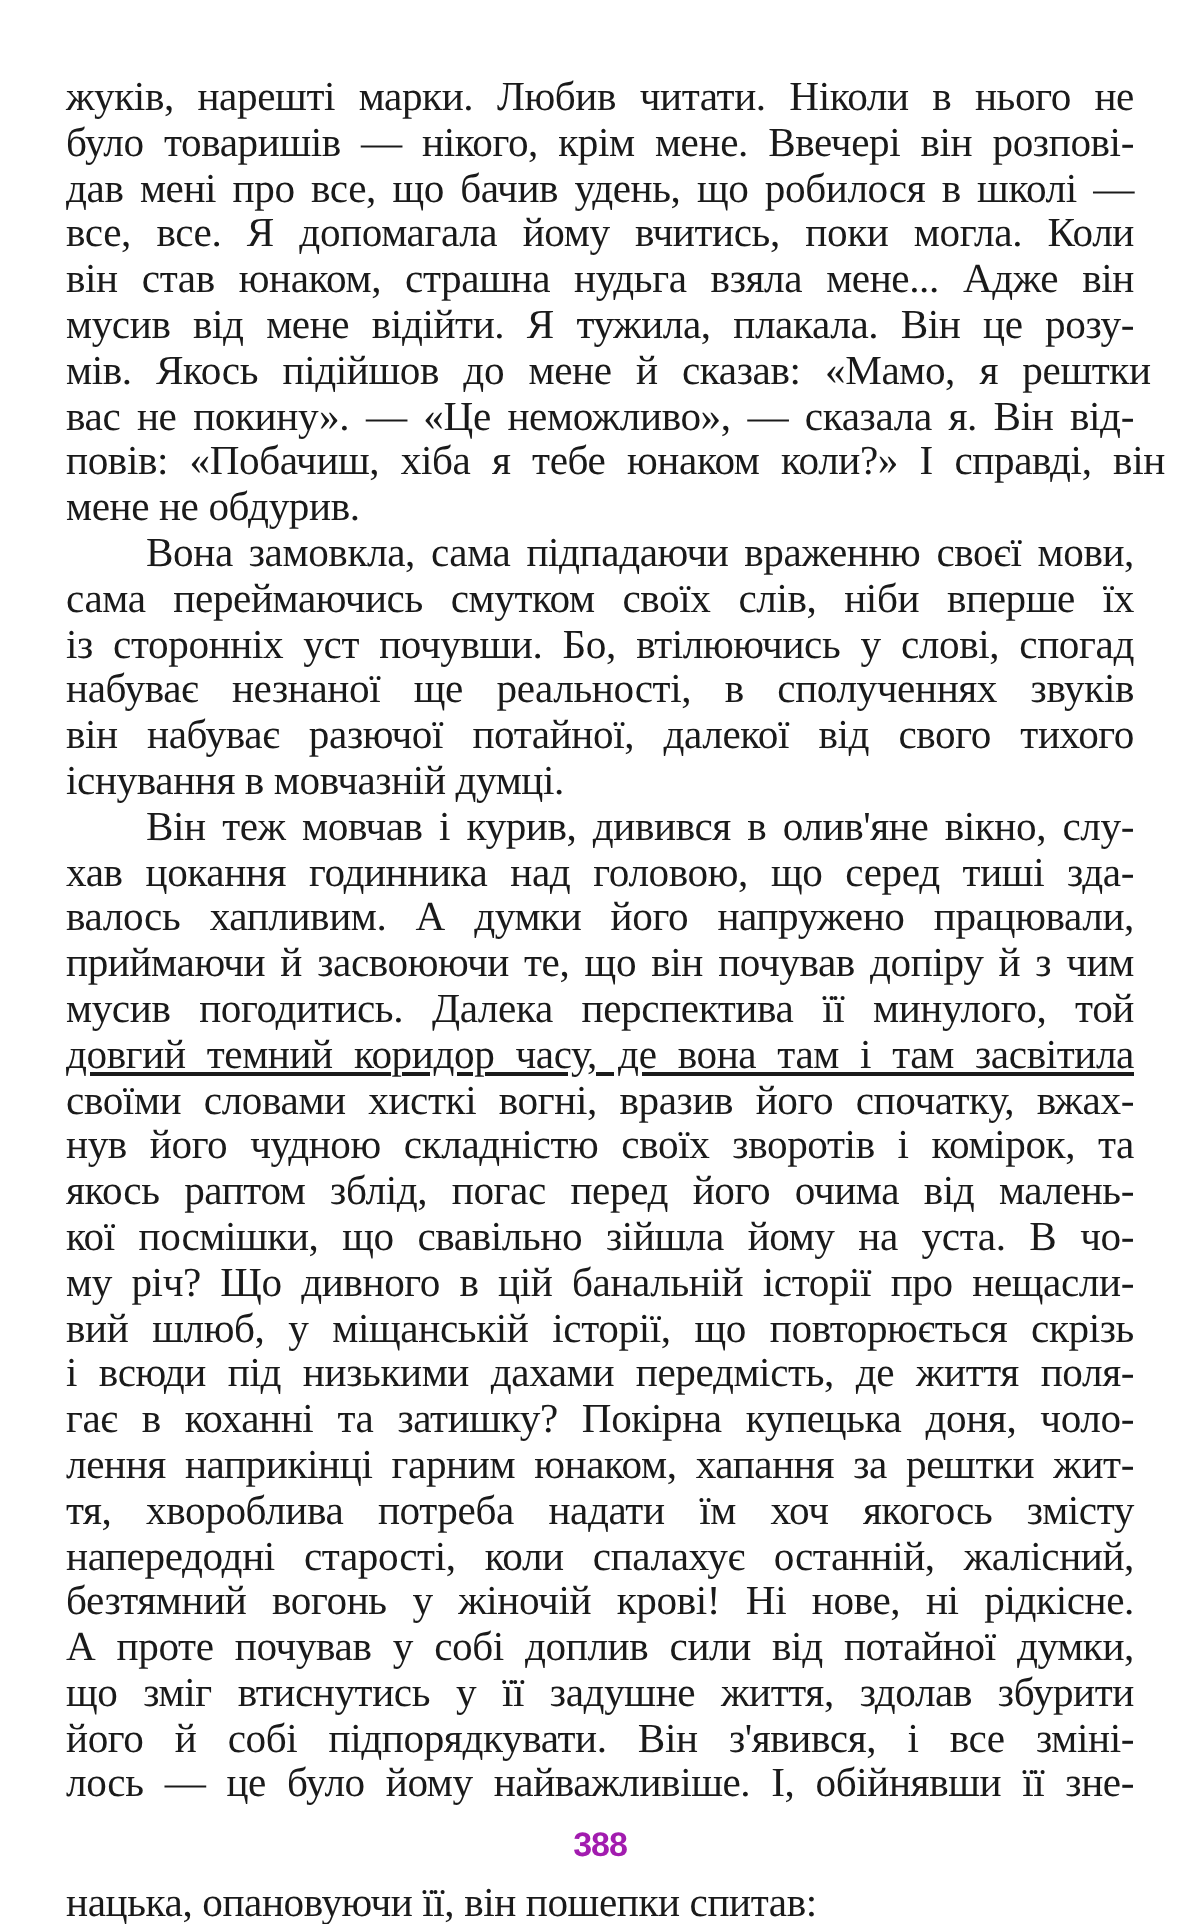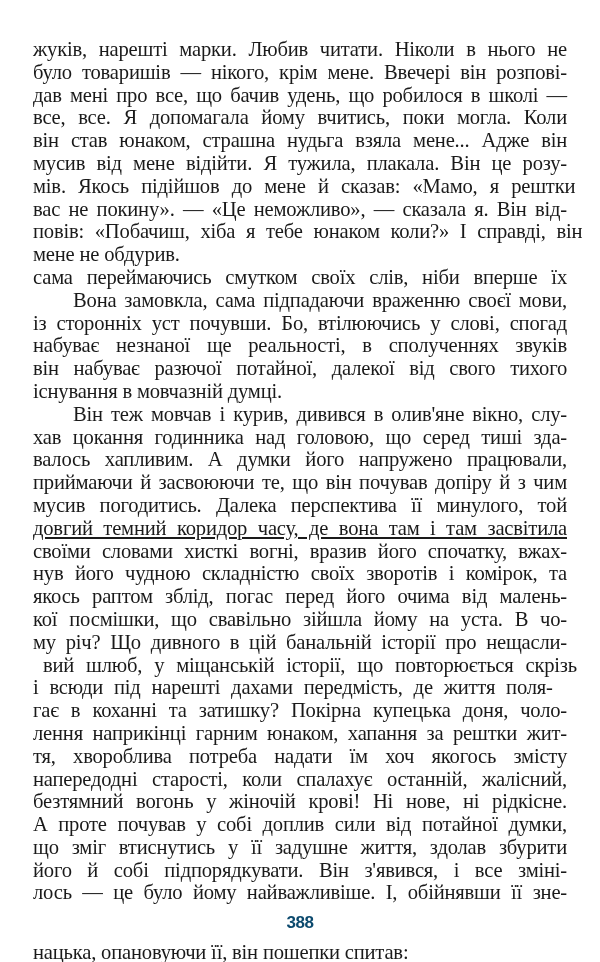--- a/index.html
+++ b/index.html
@@ -51,58 +51,58 @@
     }
     .page-number {
       position: absolute;
       left: 0;
       width: 600px;
       top: 913px;
       text-align: center;
       font-family: "Liberation Sans", "DejaVu Sans", sans-serif;
       font-weight: bold;
       font-size: 17px;
-      color: #0c4a6e;
+      color: #a21caf;
       letter-spacing: -0.5px;
     }
   </style>
 </head>
 <body>
 
 <div class="page">
   <div class="text-block" id="text-block">
       <span class="line" style="white-space: nowrap;"><span style="display: inline-block; white-space: nowrap; word-spacing: 6.86523px;">жуків, нарешті марки. Любив читати. Ніколи в нього не</span></span>
       <span class="line" style="white-space: nowrap;"><span style="display: inline-block; white-space: nowrap; word-spacing: 5.16211px;">було товаришів — нікого, крім мене. Ввечері він розпові-</span></span>
       <span class="line" style="white-space: nowrap;"><span style="display: inline-block; white-space: nowrap; word-spacing: 3.26136px;">дав мені про все, що бачив удень, що робилося в школі —</span></span>
       <span class="line" style="white-space: nowrap;"><span style="display: inline-block; white-space: nowrap; word-spacing: 7.7793px;">все, все. Я допомагала йому вчитись, поки могла. Коли</span></span>
       <span class="line" style="white-space: nowrap;"><span style="display: inline-block; white-space: nowrap; word-spacing: 7.06641px;">він став юнаком, страшна нудьга взяла мене... Адже він</span></span>
       <span class="line" style="white-space: nowrap;"><span style="display: inline-block; white-space: nowrap; word-spacing: 6.32639px;">мусив від мене відійти. Я тужила, плакала. Він це розу-</span></span>
       <span class="line" style="white-space: nowrap;"><span style="display: inline-block; white-space: nowrap; word-spacing: 7.24479px;">мів. Якось підійшов до мене й сказав: «Мамо, я рештки</span></span>
       <span class="line" style="white-space: nowrap;"><span style="display: inline-block; white-space: nowrap; word-spacing: 3.39375px;">вас не покину». — «Це неможливо», — сказала я. Він від-</span></span>
       <span class="line" style="white-space: nowrap;"><span style="display: inline-block; white-space: nowrap; word-spacing: 5.82118px;">повів: «Побачиш, хіба я тебе юнаком коли?» І справді, він</span></span>
       <span class="line last" style="white-space: nowrap;"><span style="display: inline-block; white-space: nowrap;">мене не обдурив.</span></span>
+      <span class="line indent" style="white-space: nowrap;"><span style="display: inline-block; white-space: nowrap; word-spacing: 3.02865px;">Вона замовкла, сама підпадаючи враженню своєї мови,</span></span>
       <span class="line" style="white-space: nowrap;"><span style="display: inline-block; white-space: nowrap; word-spacing: 8.96652px;">сама переймаючись смутком своїх слів, ніби вперше їх</span></span>
-      <span class="line indent" style="white-space: nowrap;"><span style="display: inline-block; white-space: nowrap; word-spacing: 3.02865px;">Вона замовкла, сама підпадаючи враженню своєї мови,</span></span>
       <span class="line" style="white-space: nowrap;"><span style="display: inline-block; white-space: nowrap; word-spacing: 5.15039px;">із сторонніх уст почувши. Бо, втілюючись у слові, спогад</span></span>
       <span class="line" style="white-space: nowrap;"><span style="display: inline-block; white-space: nowrap; word-spacing: 11.8255px;">набуває незнаної ще реальності, в сполученнях звуків</span></span>
       <span class="line" style="white-space: nowrap;"><span style="display: inline-block; white-space: nowrap; word-spacing: 9.72768px;">він набуває разючої потайної, далекої від свого тихого</span></span>
       <span class="line last" style="white-space: nowrap;"><span style="display: inline-block; white-space: nowrap;">існування в мовчазній думці.</span></span>
       <span class="line indent" style="white-space: nowrap;"><span style="display: inline-block; white-space: nowrap; word-spacing: 3.23785px;">Він теж мовчав і курив, дивився в олив'яне вікно, слу-</span></span>
       <span class="line" style="white-space: nowrap;"><span style="display: inline-block; white-space: nowrap; word-spacing: 6.50781px;">хав цокання годинника над головою, що серед тиші зда-</span></span>
       <span class="line" style="white-space: nowrap;"><span style="display: inline-block; white-space: nowrap; word-spacing: 9.6875px;">валось хапливим. А думки його напружено працювали,</span></span>
       <span class="line" style="white-space: nowrap;"><span style="display: inline-block; white-space: nowrap; word-spacing: 2.63906px;">приймаючи й засвоюючи те, що він почував допіру й з чим</span></span>
       <span class="line" style="white-space: nowrap;"><span style="display: inline-block; white-space: nowrap; word-spacing: 9.45052px;">мусив погодитись. Далека перспектива її минулого, той</span></span>
       <span class="line" style="white-space: nowrap;"><span style="display: inline-block; white-space: nowrap; word-spacing: 5.61285px; text-decoration: underline;">довгий темний коридор часу, де вона там і там засвітила</span></span>
       <span class="line" style="white-space: nowrap;"><span style="display: inline-block; white-space: nowrap; word-spacing: 6.33929px;">своїми словами хисткі вогні, вразив його спочатку, вжах-</span></span>
       <span class="line" style="white-space: nowrap;"><span style="display: inline-block; white-space: nowrap; word-spacing: 6.50977px;">нув його чудною складністю своїх зворотів і комірок, та</span></span>
       <span class="line" style="white-space: nowrap;"><span style="display: inline-block; white-space: nowrap; word-spacing: 7.35742px;">якось раптом зблід, погас перед його очима від малень-</span></span>
       <span class="line" style="white-space: nowrap;"><span style="display: inline-block; white-space: nowrap; word-spacing: 6.93403px;">кої посмішки, що свавільно зійшла йому на уста. В чо-</span></span>
       <span class="line" style="white-space: nowrap;"><span style="display: inline-block; white-space: nowrap; word-spacing: 4.82118px;">му річ? Що дивного в цій банальній історії про нещасли-</span></span>
-      <span class="line" style="white-space: nowrap;"><span style="display: inline-block; white-space: nowrap; word-spacing: 6.97098px; margin-left: 10px;">вий шлюб, у міщанській історії, що повторюється скрізь</span></span>
-      <span class="line" style="white-space: nowrap;"><span style="display: inline-block; white-space: nowrap; word-spacing: 5.95508px;">і всюди під нарешті дахами передмість, де життя поля-</span></span>
+      <span class="line" style="white-space: nowrap;"><span style="display: inline-block; white-space: nowrap; word-spacing: 6.97098px;">вий шлюб, у міщанській історії, що повторюється скрізь</span></span>
+      <span class="line" style="white-space: nowrap;"><span style="display: inline-block; white-space: nowrap; word-spacing: 5.95508px;">і всюди під низькими дахами передмість, де життя поля-</span></span>
       <span class="line" style="white-space: nowrap;"><span style="display: inline-block; white-space: nowrap; word-spacing: 7.07617px;">гає в коханні та затишку? Покірна купецька доня, чоло-</span></span>
       <span class="line" style="white-space: nowrap;"><span style="display: inline-block; white-space: nowrap; word-spacing: 4.61161px;">лення наприкінці гарним юнаком, хапання за рештки жит-</span></span>
       <span class="line" style="white-space: nowrap;"><span style="display: inline-block; white-space: nowrap; word-spacing: 12.3438px;">тя, хвороблива потреба надати їм хоч якогось змісту</span></span>
       <span class="line" style="white-space: nowrap;"><span style="display: inline-block; white-space: nowrap; word-spacing: 9.59688px;">напередодні старості, коли спалахує останній, жалісний,</span></span>
       <span class="line" style="white-space: nowrap;"><span style="display: inline-block; white-space: nowrap; word-spacing: 7.875px;">безтямний вогонь у жіночій крові! Ні нове, ні рідкісне.</span></span>
       <span class="line" style="white-space: nowrap;"><span style="display: inline-block; white-space: nowrap; word-spacing: 5.66667px;">А проте почував у собі доплив сили від потайної думки,</span></span>
       <span class="line" style="white-space: nowrap;"><span style="display: inline-block; white-space: nowrap; word-spacing: 7.96094px;">що зміг втиснутись у її задушне життя, здолав збурити</span></span>
       <span class="line" style="white-space: nowrap;"><span style="display: inline-block; white-space: nowrap; word-spacing: 10.6777px;">його й собі підпорядкувати. Він з'явився, і все змінi-</span></span>
       <span class="line" style="white-space: nowrap;"><span style="display: inline-block; white-space: nowrap; word-spacing: 5.5625px;">лось — це було йому найважливіше. І, обійнявши її зне-</span></span>
       <span class="line last" style="white-space: nowrap; margin-top: 37px;"><span style="display: inline-block; white-space: nowrap;">нацька, опановуючи її, він пошепки спитав:</span></span>

